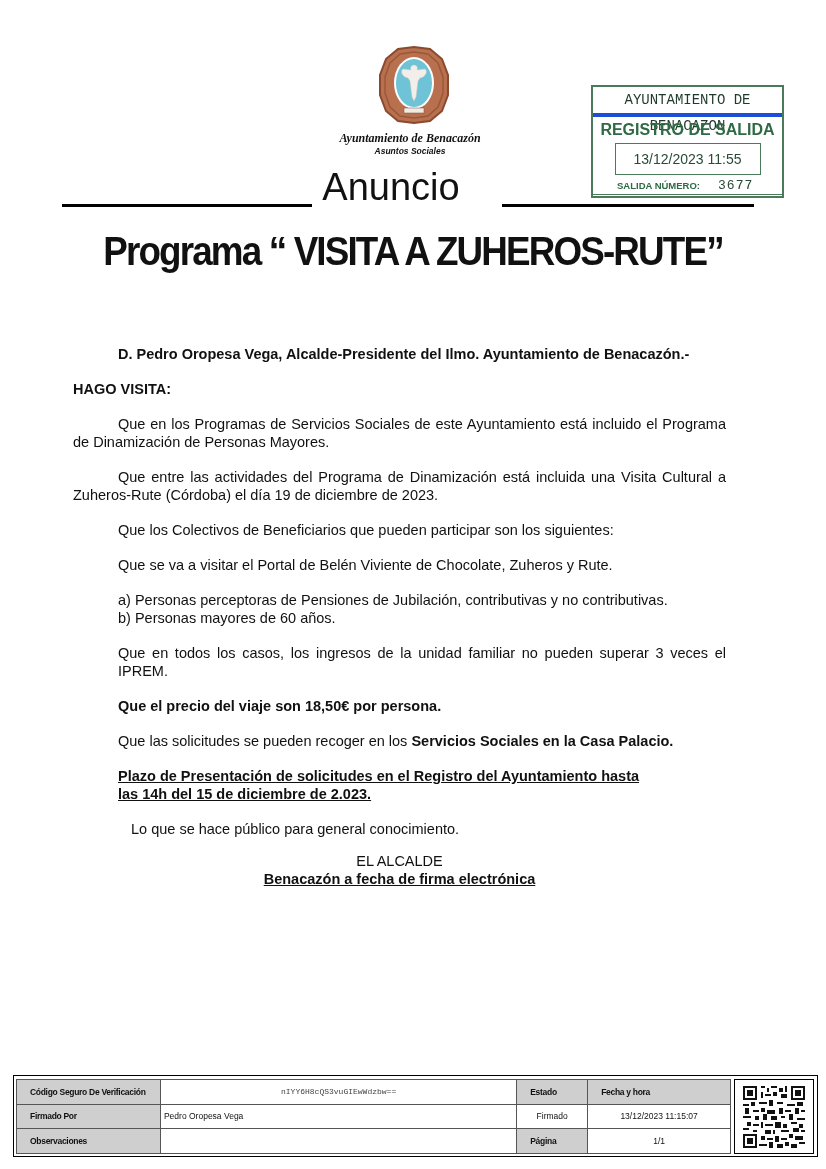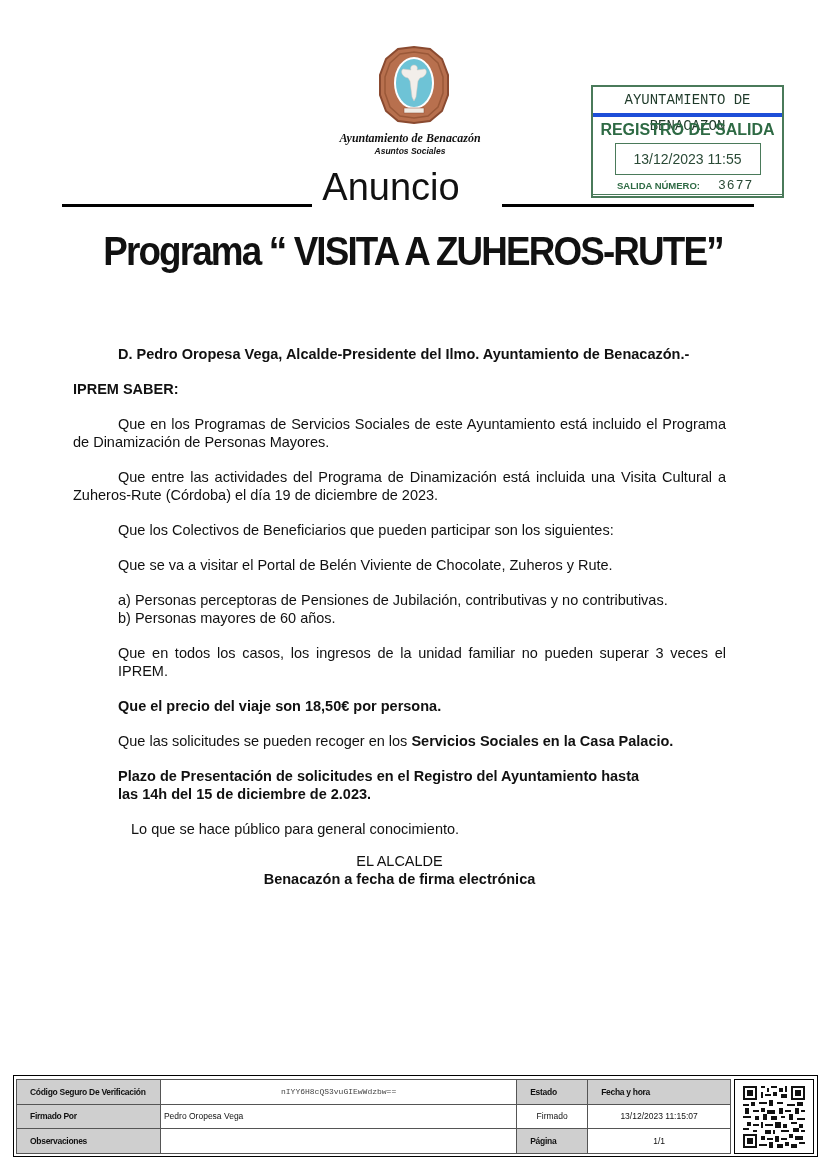--- a/index.html
+++ b/index.html
@@ -26,21 +26,21 @@
     .rule-right { left: 502px; top: 204px; width: 252px; }
     .anuncio { left: 296px; top: 165px; width: 190px; text-align: center; font-size: 38px; line-height: 44px; }
     .title { left: 40px; top: 226px; width: 746px; text-align: center; font-family: "Liberation Sans Narrow", "Liberation Sans", sans-serif; font-weight: bold; font-size: 40px; line-height: 50px; letter-spacing: -2px; transform: scaleX(0.92); transform-origin: center; }
 
     
     .body-text { left: 73px; top: 345px; width: 653px; font-size: 14.5px; line-height: 18px; }
     .body-text p { margin: 0 0 17px 0; text-align: justify; }
     .ind { text-indent: 45px; }
     .pad { padding-left: 45px; }
     .b { font-weight: bold; }
-    .u { }
+    .u { text-decoration: underline; }
     .center { text-align: center !important; }
     .list-line { margin: 0; }
 
     
     .footer { left: 13px; top: 1075px; width: 805px; height: 82px; border: 1px solid #000; box-sizing: border-box; }
     .vtable { position: absolute; left: 2px; top: 3px; width: 715px; height: 75px; border: 1.5px solid #000; box-sizing: border-box; border-collapse: collapse; font-size: 8.5px; }
     .vtable td { border: 1px solid #555; padding: 0 3px; height: 14px; white-space: nowrap; overflow: hidden; }
     .vtable td.lbl { background: #cfcfcf; font-weight: bold; text-align: left; letter-spacing: -0.3px; padding-left: 13px; }
     .vtable td.mono { font-family: "Liberation Mono", monospace; font-size: 8px; color: #444; text-align: center; }
     .vtable td.c { text-align: center; }
@@ -73,21 +73,21 @@
   </div>
 </div>
 
 <div class="abs rule rule-left"></div>
 <div class="abs anuncio">Anuncio</div>
 <div class="abs rule rule-right"></div>
 <div class="abs title">Programa “ VISITA A ZUHEROS-RUTE”</div>
 
 <div class="abs body-text">
   <p class="ind b">D. Pedro Oropesa Vega, Alcalde-Presidente del Ilmo. Ayuntamiento de Benacazón.-</p>
-  <p class="b">IPREM SABER:</p>
+  <p class="b">HAGO VISITA:</p>
   <p class="ind">Que en los Programas de Servicios Sociales de este Ayuntamiento está incluido el Programa de Dinamización de Personas Mayores.</p>
   <p class="ind">Que entre las actividades del Programa de Dinamización está incluida una Visita Cultural a Zuheros-Rute (Córdoba) el día 19 de diciembre de 2023.</p>
   <p class="pad">Que los Colectivos de Beneficiarios que pueden participar son los siguientes:</p>
   <p class="pad">Que se va a visitar el Portal de Belén Viviente de Chocolate, Zuheros y Rute.</p>
   <div class="pad" style="margin-bottom:17px;">
     <div class="list-line">a) Personas perceptoras de Pensiones de Jubilación, contributivas y  no contributivas.</div>
     <div class="list-line">b) Personas mayores de 60 años.</div>
   </div>
   <p class="pad">Que en todos los casos, los ingresos de la unidad familiar no pueden  superar 3 veces el IPREM.</p>
   <p class="pad b">Que el precio del viaje son 18,50€ por persona.</p>

